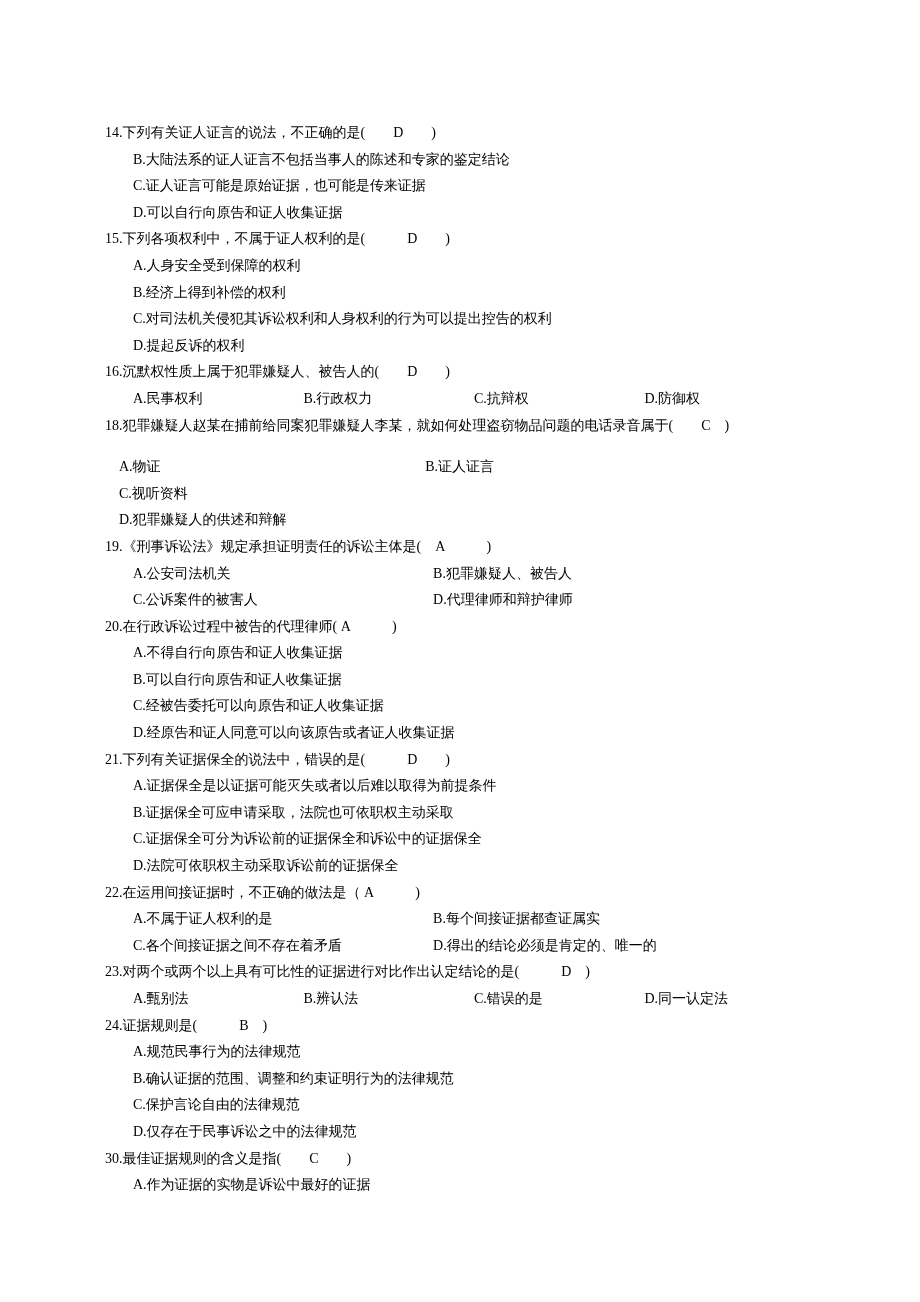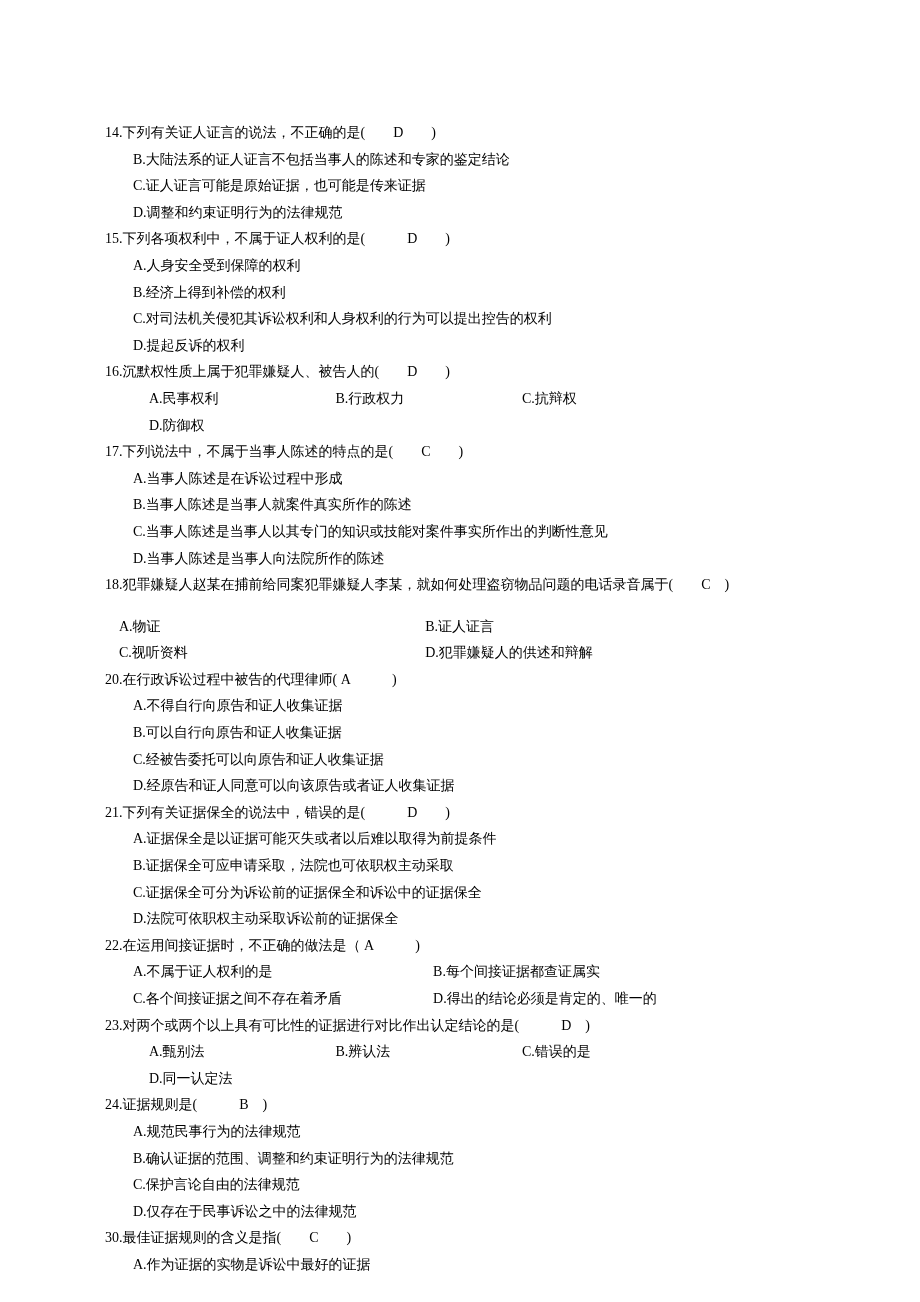--- a/index.html
+++ b/index.html
@@ -24,21 +24,20 @@
   }
   .opts {
     padding-left: 2em;
   }
   .opt-line {
     display: flex;
     flex-wrap: wrap;
   }
   .opt-cell {
     display: inline-block;
-    margin-left: 16px;
   }
   .w4 .opt-cell { width: 25%; }
   .two-col {
     display: flex;
   }
   .two-col .col {
     width: 44%;
   }
   .two-col .colb {
     width:54%;
@@ -47,21 +46,21 @@
 </head>
 <body>
 
 <div class="page">
 
   <div class="q">
     <p class="q-stem">14.下列有关证人证言的说法，不正确的是(　　D　　)</p>
     <div class="opts">
       <p class="q-stem">B.大陆法系的证人证言不包括当事人的陈述和专家的鉴定结论</p>
       <p class="q-stem">C.证人证言可能是原始证据，也可能是传来证据</p>
-      <p class="q-stem">D.调整和约束证明行为的法律规范</p>
+      <p class="q-stem">D.可以自行向原告和证人收集证据</p>
     </div>
   </div>
 
   <div class="q">
     <p class="q-stem">15.下列各项权利中，不属于证人权利的是(　　　D　　)</p>
     <div class="opts">
       <p class="q-stem">A.人身安全受到保障的权利</p>
       <p class="q-stem">B.经济上得到补偿的权利</p>
       <p class="q-stem">C.对司法机关侵犯其诉讼权利和人身权利的行为可以提出控告的权利</p>
       <p class="q-stem">D.提起反诉的权利</p>
@@ -71,42 +70,44 @@
   <div class="q">
     <p class="q-stem">16.沉默权性质上属于犯罪嫌疑人、被告人的(　　D　　)</p>
     <div class="opts opt-line w4">
       <span class="opt-cell">A.民事权利</span>
       <span class="opt-cell">B.行政权力</span>
       <span class="opt-cell">C.抗辩权</span>
       <span class="opt-cell">D.防御权</span>
     </div>
   </div>
 
-  <div class="q">
-    <p class="q-stem">17.下列说法中，不属于当事人陈述的特点的是(　　C　　)</p>
-    <div class="opts">
-      <p class="q-stem">A.当事人陈述是在诉讼过程中形成</p>
-      <p class="q-stem">B.当事人陈述是当事人就案件真实所作的陈述</p>
-      <p class="q-stem">C.当事人陈述是当事人以其专门的知识或技能对案件事实所作出的判断性意见</p>
-      <p class="q-stem">D.当事人陈述是当事人向法院所作的陈述</p>
-    </div>
-  </div>
 
   <div class="q">
     <p class="q-stem">18.犯罪嫌疑人赵某在捕前给同案犯罪嫌疑人李某，就如何处理盗窃物品问题的电话录音属于(　　C　)</p>
     <div class="two-col" style="padding-left:1em;margin-top:15px;">
       <span class="col">A.物证</span>
       <span class="colb">B.证人证言</span>
     </div>
-    <div class="two-col" style="padding-left:1em;">
+    <div class="two-col" style="padding-left:1em;flex-direction:column;">
       <span class="col">C.视听资料</span>
       <span class="colb">D.犯罪嫌疑人的供述和辩解</span>
     </div>
   </div>
 
+  <div class="q">
+    <p class="q-stem">19.《刑事诉讼法》规定承担证明责任的诉讼主体是(　A　　　)</p>
+    <div class="opts two-col">
+      <span class="col">A.公安司法机关</span>
+      <span class="colb">B.犯罪嫌疑人、被告人</span>
+    </div>
+    <div class="opts two-col">
+      <span class="col">C.公诉案件的被害人</span>
+      <span class="colb">D.代理律师和辩护律师</span>
+    </div>
+  </div>
 
   <div class="q">
     <p class="q-stem">20.在行政诉讼过程中被告的代理律师( A　　　)</p>
     <div class="opts">
       <p class="q-stem">A.不得自行向原告和证人收集证据</p>
       <p class="q-stem">B.可以自行向原告和证人收集证据</p>
       <p class="q-stem">C.经被告委托可以向原告和证人收集证据</p>
       <p class="q-stem">D.经原告和证人同意可以向该原告或者证人收集证据</p>
     </div>
   </div>

